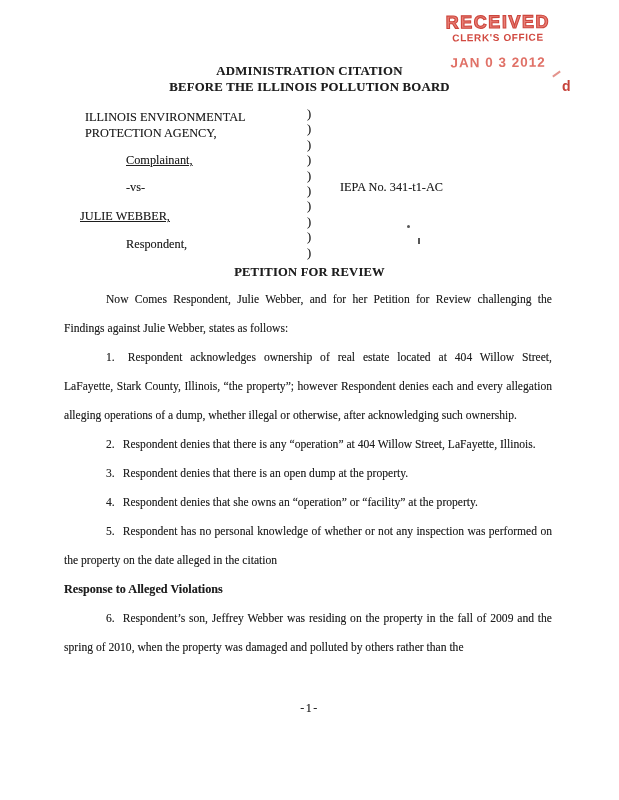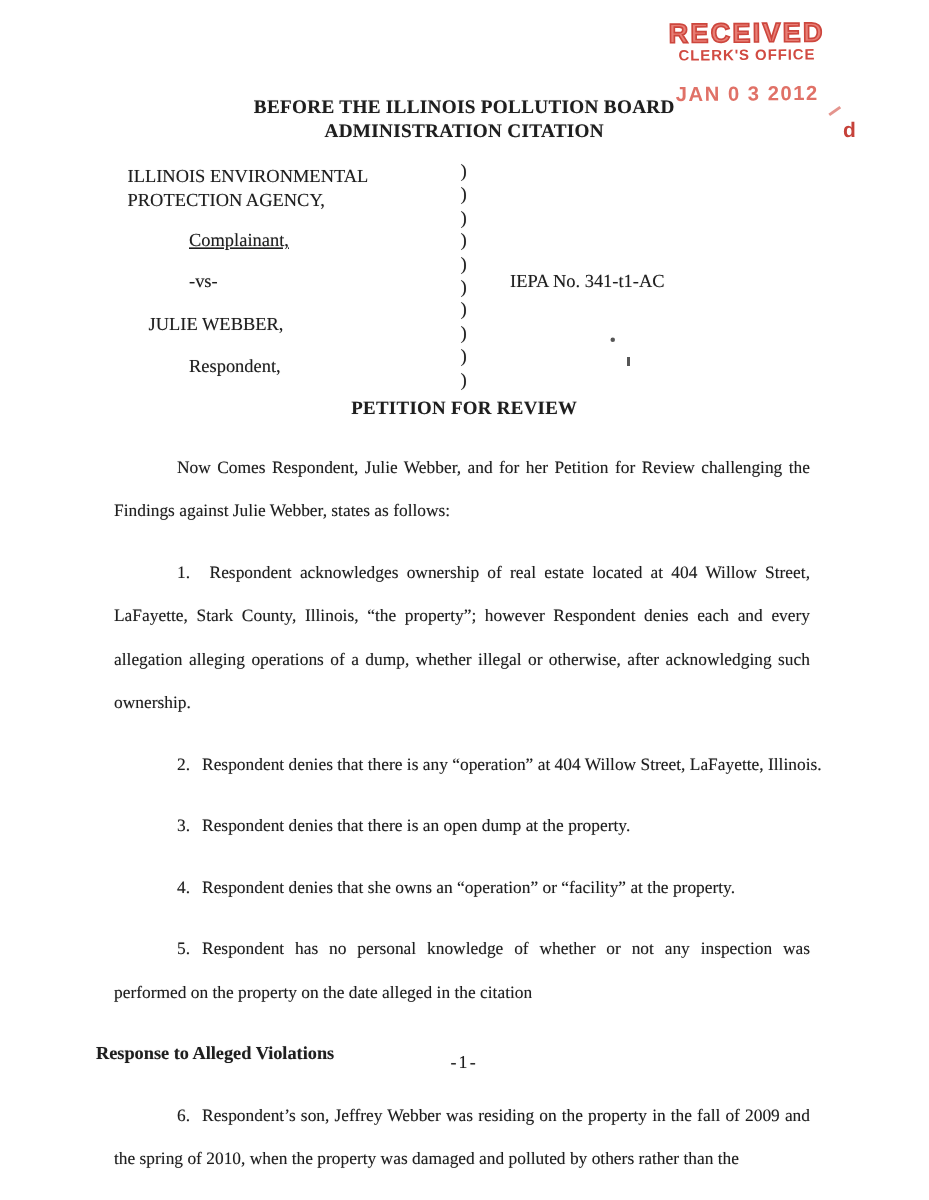--- a/index.html
+++ b/index.html
@@ -61,35 +61,35 @@
   }
 
   
   .cap{position:absolute;font-size:12.3px;white-space:nowrap;margin-left:20px;}
   .cap-complainant-1{left:65px;top:110px;}
   .cap-complainant-2{left:65px;top:126px;}
   .cap-role-1{left:106px;top:153px;text-decoration:underline;}
   .cap-versus{left:106px;top:180px;}
   .cap-parens{left:287px;top:107px;line-height:15.4px;white-space:pre-line;font-size:12.5px;}
   .cap-case-no{left:320px;top:180px;}
-  .cap-respondent{left:79px;top:209px;}
+  .cap-respondent{left:60px;top:209px;text-decoration:underline;}
   .cap-role-2{left:106px;top:237px;}
 
   
   .petition-heading{
     position:absolute;top:265px;left:0;width:619px;
     text-align:center;font-weight:700;font-size:12.6px;letter-spacing:.2px;
   }
 
   
   .body-flow{
     position:absolute;top:285px;left:64px;width:488px;
     font-size:11.6px;line-height:29px;text-align:justify;
   }
-  .para{margin:12px;}
+  .para{margin:0;}
   .indent{text-indent:42px;}
   .num{padding-right:8px;}
   .num-wide{padding-right:13px;}
   .oneline{white-space:nowrap;}
   .subheading{
     margin:0;text-align:left;text-indent:0;
     font-weight:700;font-size:12.2px;line-height:29px;
   }
 
   
@@ -108,22 +108,22 @@
     <div class="stamp-office">CLERK'S OFFICE</div>
     <div class="stamp-date">JAN 0 3 2012</div>
   </div>
   <div class="red-tick"></div>
   <div class="red-d">d</div>
 
   <div class="artifact-dot"></div>
   <div class="artifact-tick"></div>
 
   <div class="doc-title">
+    <div>ADMINISTRATION CITATION</div>
     <div>BEFORE THE ILLINOIS POLLUTION BOARD</div>
-    <div>ADMINISTRATION CITATION</div>
   </div>
 
   <div>
     <div class="cap cap-complainant-1">ILLINOIS ENVIRONMENTAL</div>
     <div class="cap cap-complainant-2">PROTECTION AGENCY,</div>
     <div class="cap cap-role-1">Complainant,</div>
     <div class="cap cap-versus">-vs-</div>
     <div class="cap cap-parens">)
 )
 )

